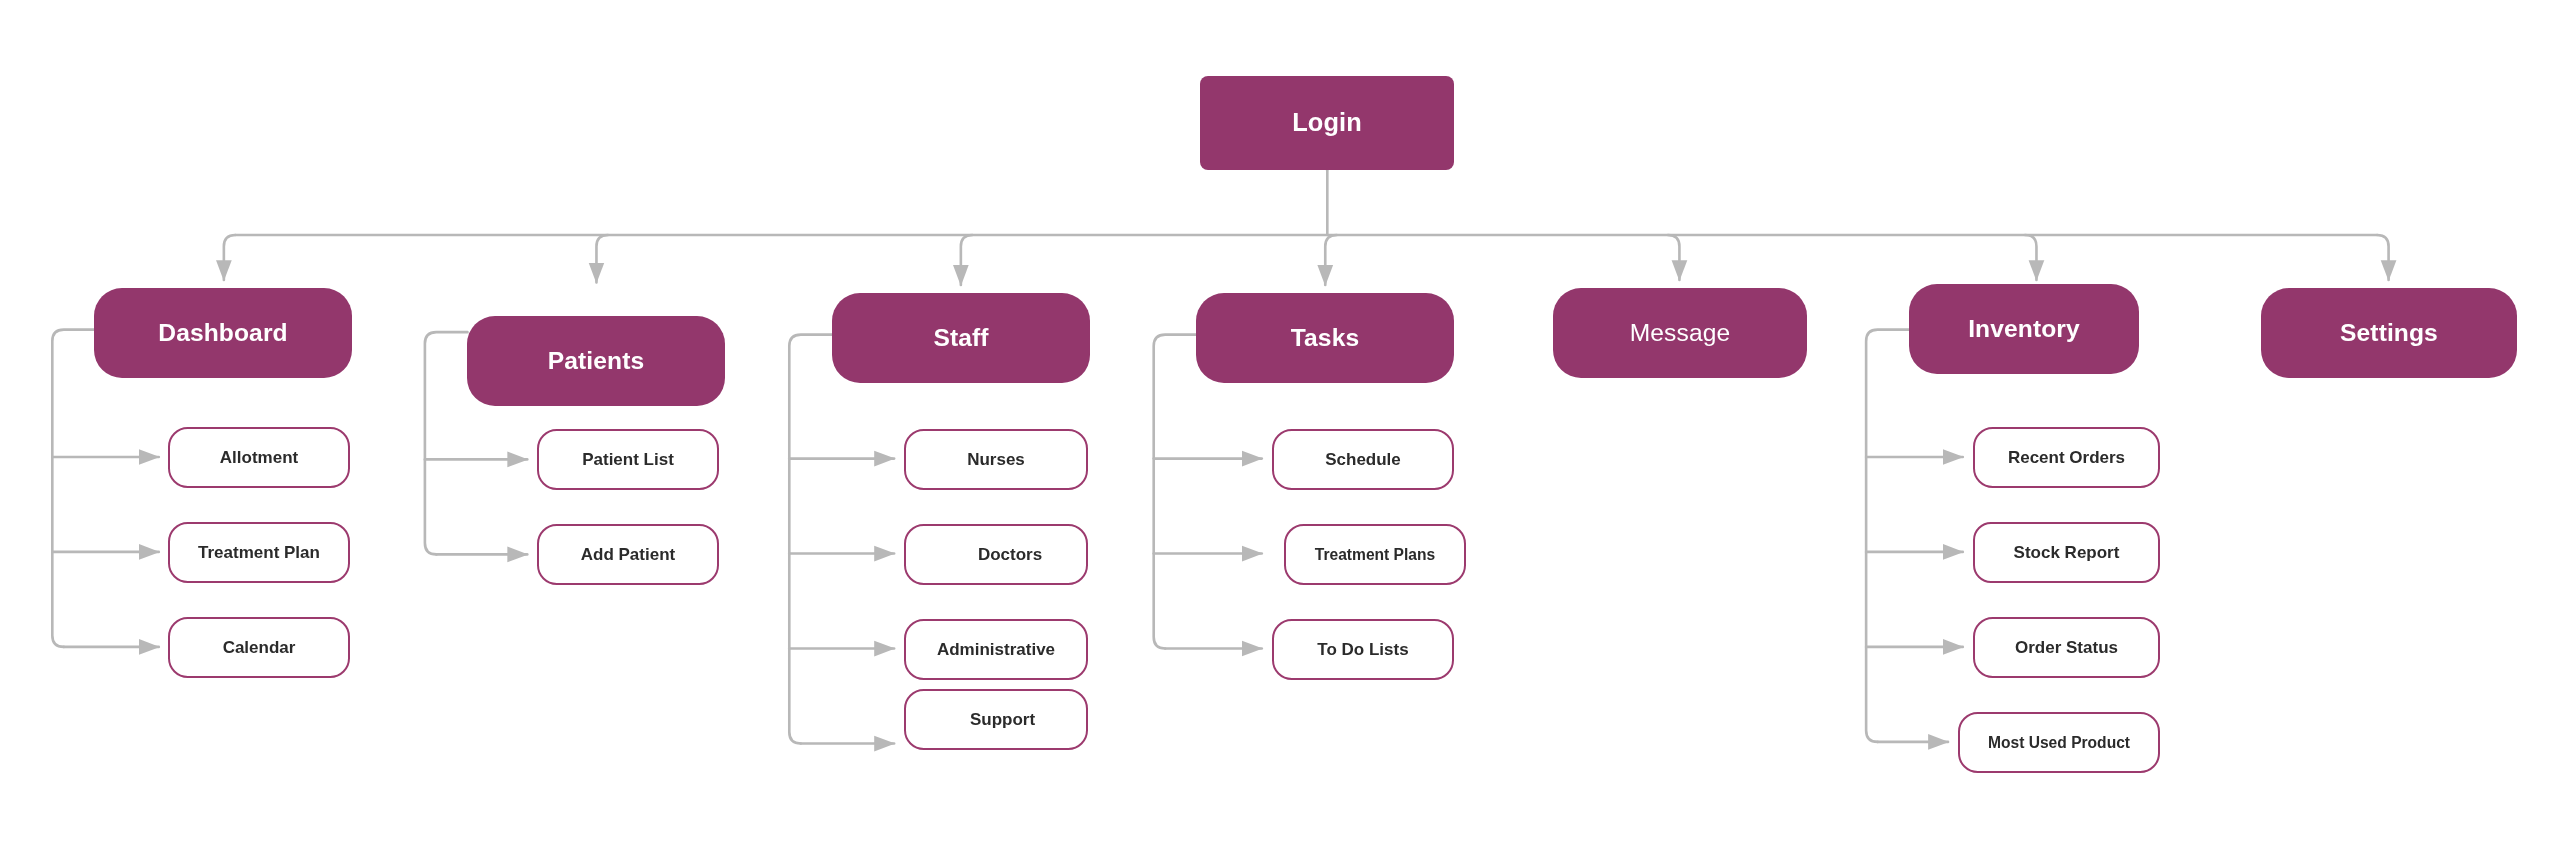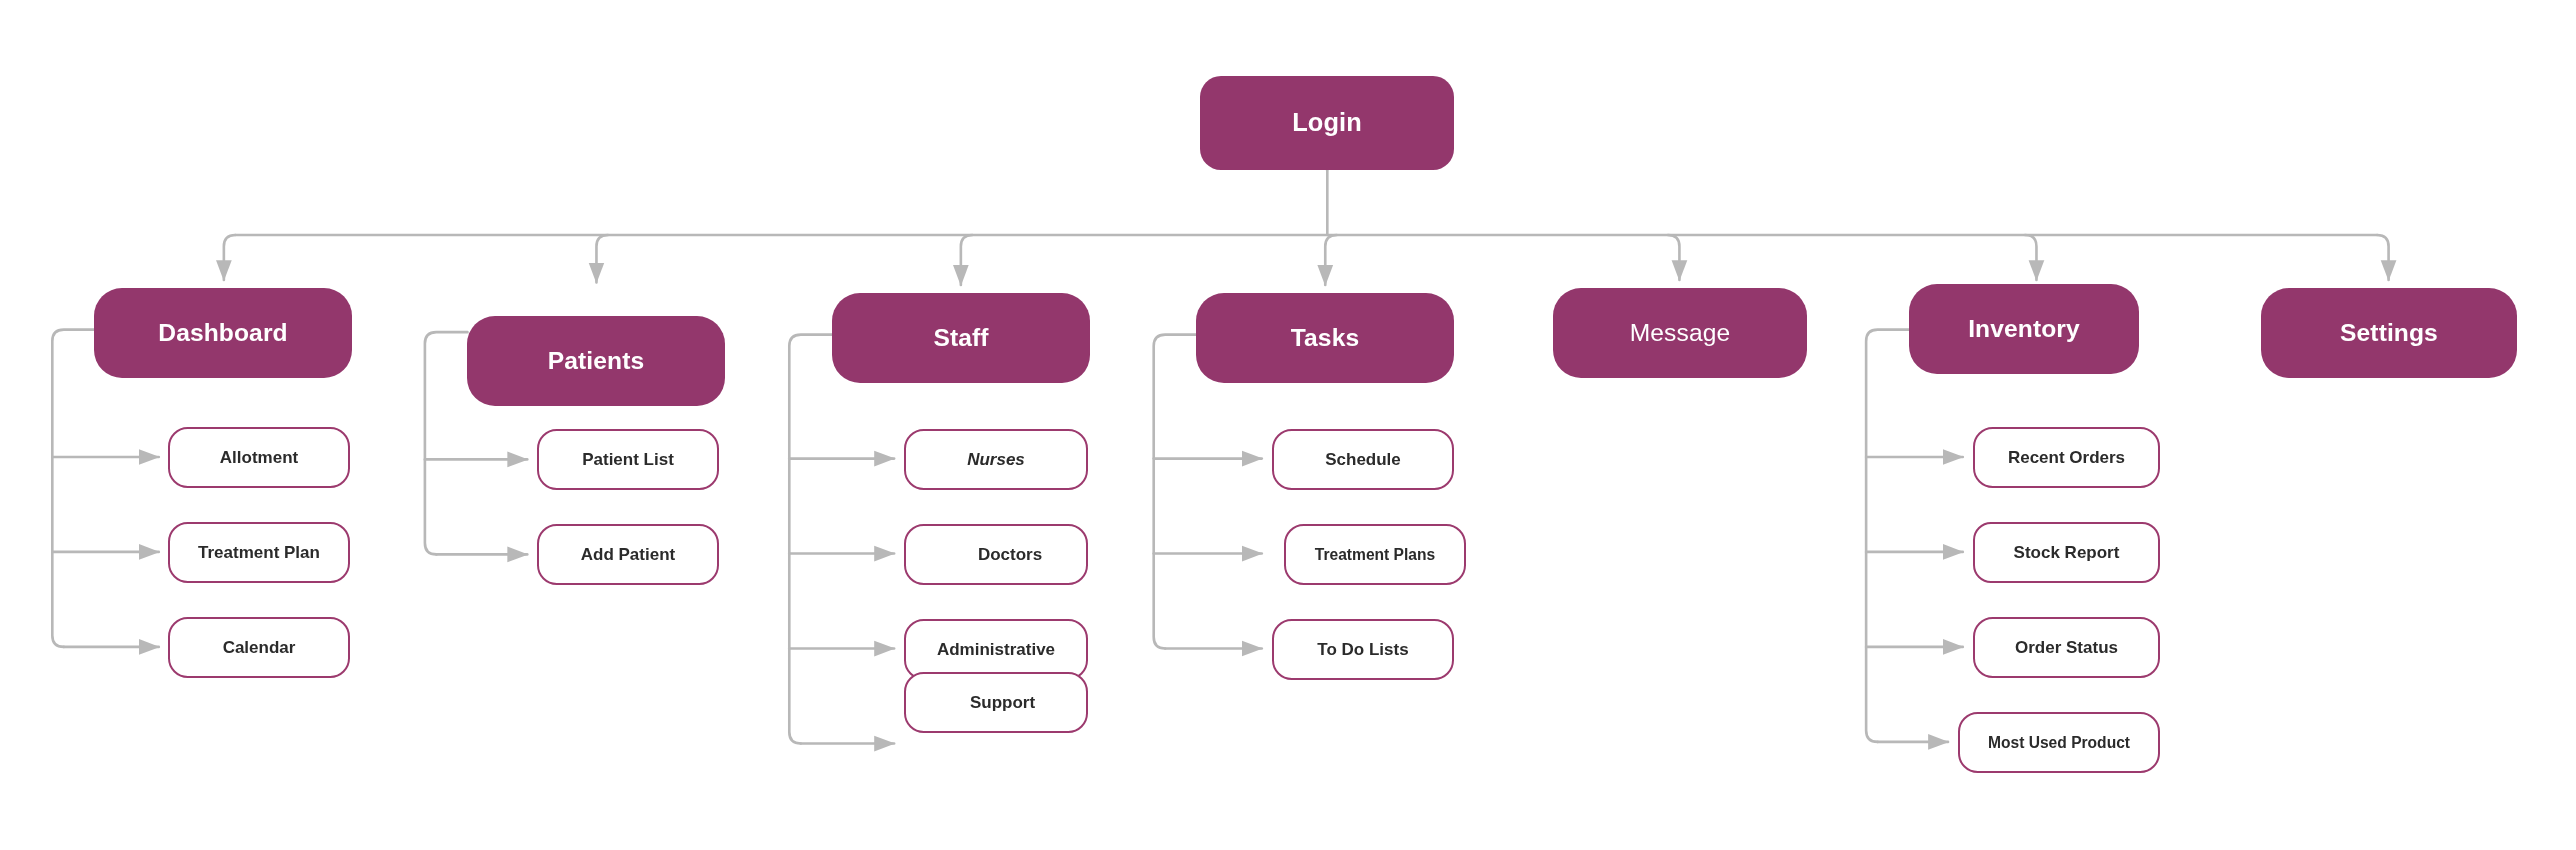--- a/index.html
+++ b/index.html
@@ -39,21 +39,21 @@
   .node.root,
   .node.branch {
     background: #93376C;
     color: #ffffff;
     border-radius: 28px;
     font-weight: bold;
     font-size: 24.6px;
     letter-spacing: 0.1px;
   }
   .node.root {
-    border-radius: 21px;
+    border-radius: 8px;
     font-size: 25.4px;
   }
   .node.branch.light {
     font-weight: normal;
   }
   .node.leaf {
     background: #ffffff;
     color: #2b2b2b;
     border: 2.5px solid #9C3A6E;
     border-radius: 19.7px;
@@ -132,30 +132,30 @@
       </div>
       <div class="node leaf" style="left: 537px; top: 429px; width: 182px; height: 61px;">
         <span class="node-label">Patient List</span>
       </div>
       <div class="node leaf" style="left: 537px; top: 524px; width: 182px; height: 61px;">
         <span class="node-label">Add Patient</span>
       </div>
       <div class="node branch" style="left: 832px; top: 293px; width: 258px; height: 90px;">
         <span class="node-label">Staff</span>
       </div>
-      <div class="node leaf" style="left: 904px; top: 429px; width: 184px; height: 61px; font-style: italic;">
+      <div class="node leaf" style="left: 904px; top: 429px; width: 184px; height: 61px;">
         <span class="node-label">Nurses</span>
       </div>
       <div class="node leaf" style="left: 904px; top: 524px; width: 184px; height: 61px; padding-left: 28px;">
         <span class="node-label">Doctors</span>
       </div>
       <div class="node leaf" style="left: 904px; top: 619px; width: 184px; height: 61px; justify-content: center;">
         <span class="node-label">Administrative</span>
       </div>
-      <div class="node leaf" style="left: 904px; top: 672px; width: 184px; height: 61px; padding-left: 13px;">
+      <div class="node leaf" style="left: 904px; top: 689px; width: 184px; height: 61px; padding-left: 13px;">
         <span class="node-label">Support</span>
       </div>
       <div class="node branch" style="left: 1196px; top: 293px; width: 258px; height: 90px;">
         <span class="node-label">Tasks</span>
       </div>
       <div class="node leaf" style="left: 1272px; top: 429px; width: 182px; height: 61px;">
         <span class="node-label">Schedule</span>
       </div>
       <div class="node leaf small" style="left: 1284px; top: 524px; width: 182px; height: 61px; text-align: right;">
         <span class="node-label">Treatment Plans</span>

